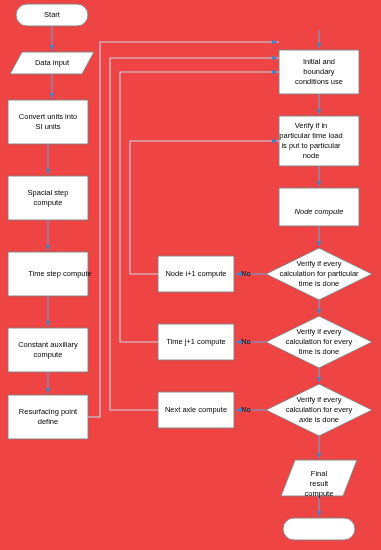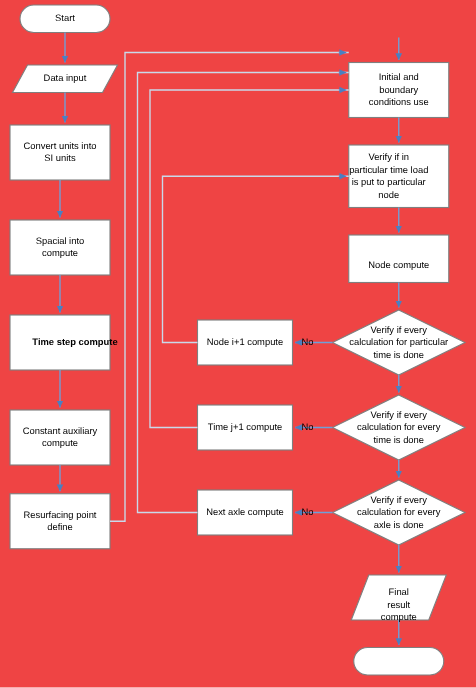--- a/index.html
+++ b/index.html
@@ -113,36 +113,36 @@
       <path d="M271,58 L277,58"></path>
       <path d="M271,72 L277,72"></path>
       <path d="M271,141 L277,141"></path>
     </g>
   </svg>
 
   <div class="node-label" style="left:16px;  top:4px;   width:72px;  height:22px;">Start</div>
   <div class="node-label" style="left:10px;  top:52px;  width:84px;  height:22px;">Data input</div>
   <div class="node-label" style="left:8px;   top:100px; width:80px;  height:44px;">Convert units into
 SI units</div>
-  <div class="node-label" style="left:8px;   top:176px; width:80px;  height:44px;">Spacial into
+  <div class="node-label" style="left:8px;   top:176px; width:80px;  height:44px;">Spacial step
 compute</div>
-  <div class="node-label" style="left:8px;   top:252px; width:104px;  height:44px;font-weight:bold;">Time step compute</div>
+  <div class="node-label" style="left:8px;   top:252px; width:104px;  height:44px;">Time step compute</div>
   <div class="node-label" style="left:8px;   top:328px; width:80px;  height:44px;border-radius:13px;">Constant auxiliary
 compute</div>
   <div class="node-label" style="left:8px;   top:395px; width:80px;  height:44px;">Resurfacing point
 define</div>
 
   <div class="node-label" style="left:279px; top:50px;  width:80px;  height:44px;">Initial and
 boundary
 conditions use</div>
   <div class="node-label" style="left:279px; top:116px; width:64px;  height:50px;text-align:center;">Verify if in
 particular time load
 is put to particular
 node</div>
-  <div class="node-label" style="left:279px; top:188px; width:80px;  height:48px;">Node compute</div>
+  <div class="node-label" style="left:279px; top:188px; width:80px;  height:48px;font-style:italic;">Node compute</div>
 
   <div class="node-label" style="left:279px; top:248px; width:80px;  height:52px;">Verify if every
 calculation for particular
 time is done</div>
   <div class="node-label" style="left:279px; top:316px; width:80px;  height:52px;">Verify if every
 calculation for every
 time is done</div>
   <div class="node-label" style="left:279px; top:384px; width:80px;  height:52px;">Verify if every
 calculation for every
 axle is done</div>

